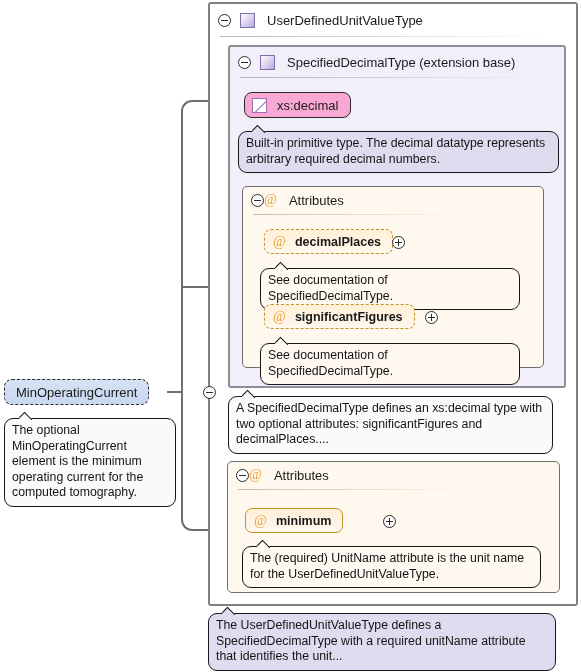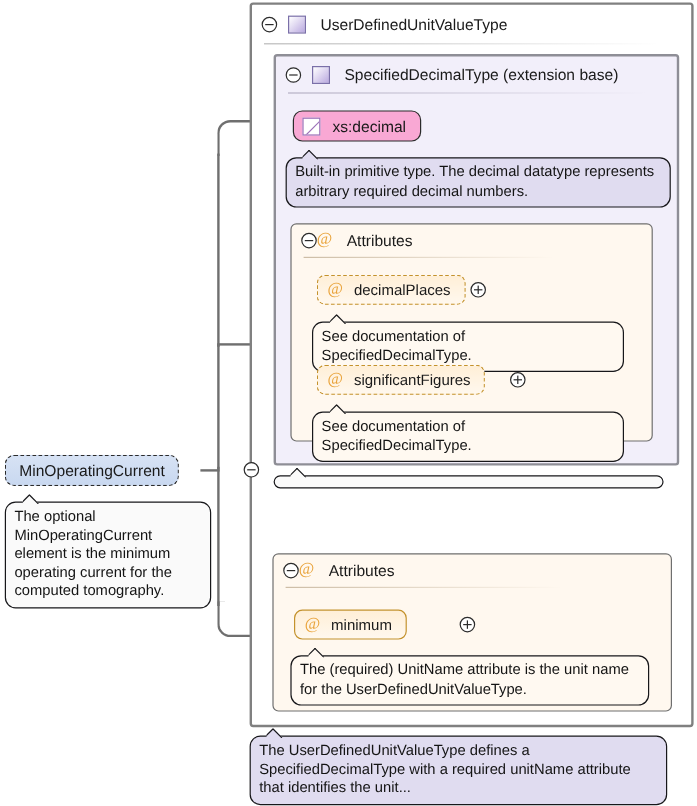--- a/index.html
+++ b/index.html
@@ -217,20 +217,21 @@
     align-items: center;
     padding: 0 11px 0 8px;
   }
   .attr.optional { border-left-style: dashed; border-top-style: dashed;
                    border-right-style: dashed; border-bottom-style: dashed; }
   .attr .lbl {
     font-size: 12.5px;
     color: #1a1a1a;
     margin-left: 9px;
     white-space: nowrap;
+    font-weight: bold;
   }
 
   
   .elem {
     left: 4px; top: 379px;
     height: 26px;
     border: 1px dashed #2b2b2b;
     border-radius: 8px;
     background: linear-gradient(to bottom, #d7e2f4, #c8d8f0);
     display: flex;
@@ -337,20 +338,21 @@
   </div>
   <span class="abs circ plus" style="left:408px; top:310px;"></span>
   <div class="abs doc doc-cream" style="left:260px; top:343px; width:260px;">
     <span class="tail" style="left:14px;"></span>
     <span>See documentation of SpecifiedDecimalType.</span>
   </div>
 
   
   <div class="abs doc doc-white" style="left:228px; top:396px; width:325px;">
     <span class="tail" style="left:13px;"></span>
+    <span>A SpecifiedDecimalType defines an xs:decimal type with two optional attributes: significantFigures and decimalPlaces....</span>
   </div>
 
   
   <div class="abs attr-group" style="left:227px; top:461px; width:333px; height:132px;">
     <div class="attr-group-header">
       <span class="circ"></span>
       <span class="at-icon">@</span>
       <span class="hdr-label">Attributes</span>
     </div>
     <div class="attr-group-divider" style="width:230px;"></div>

